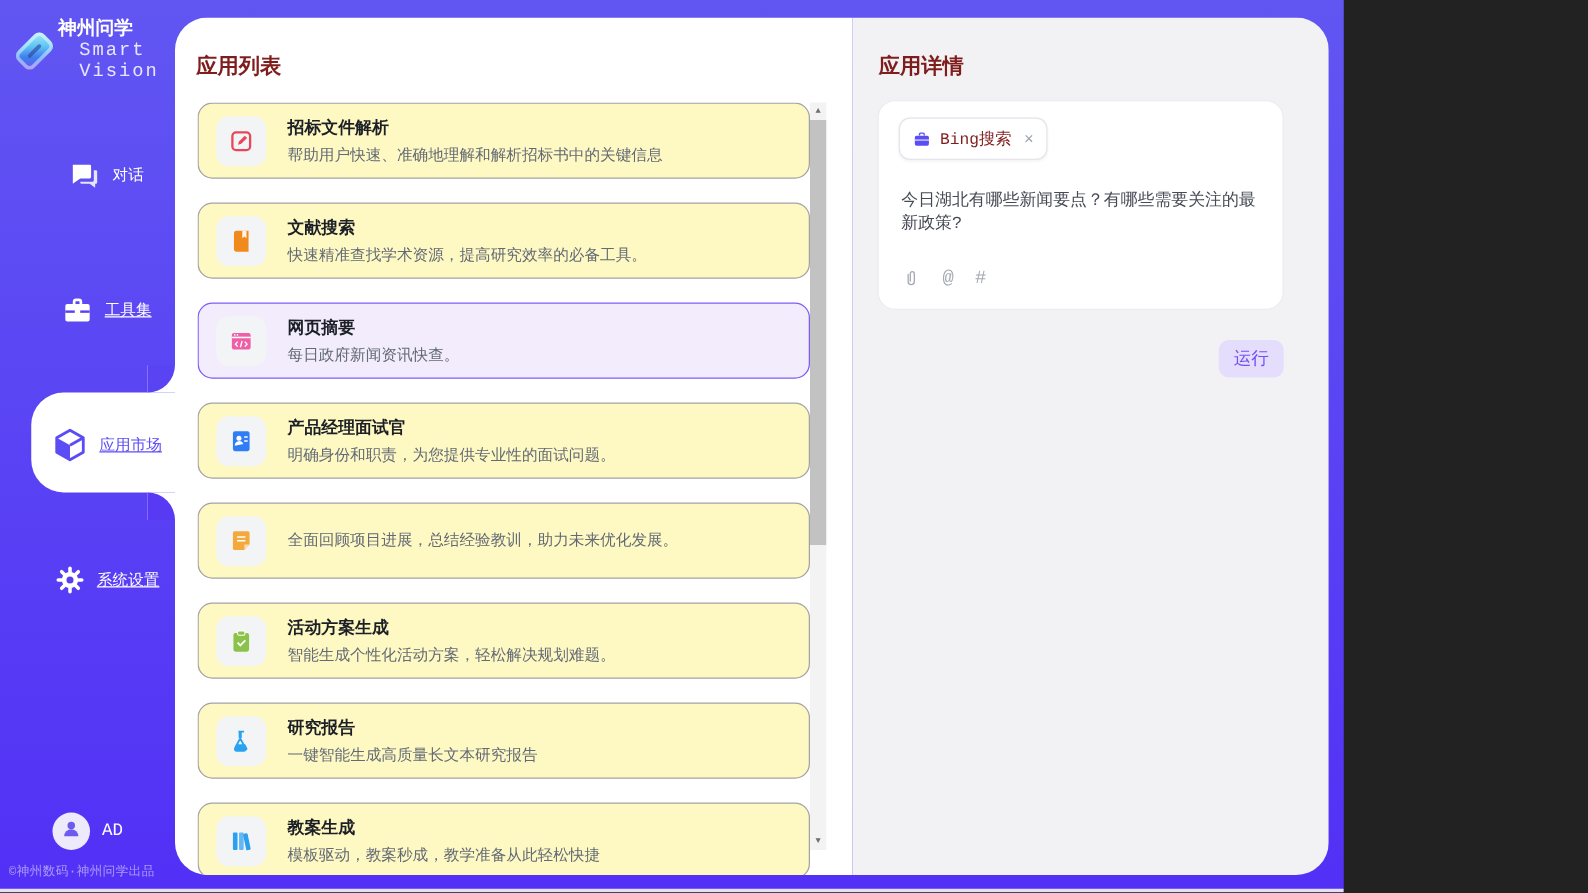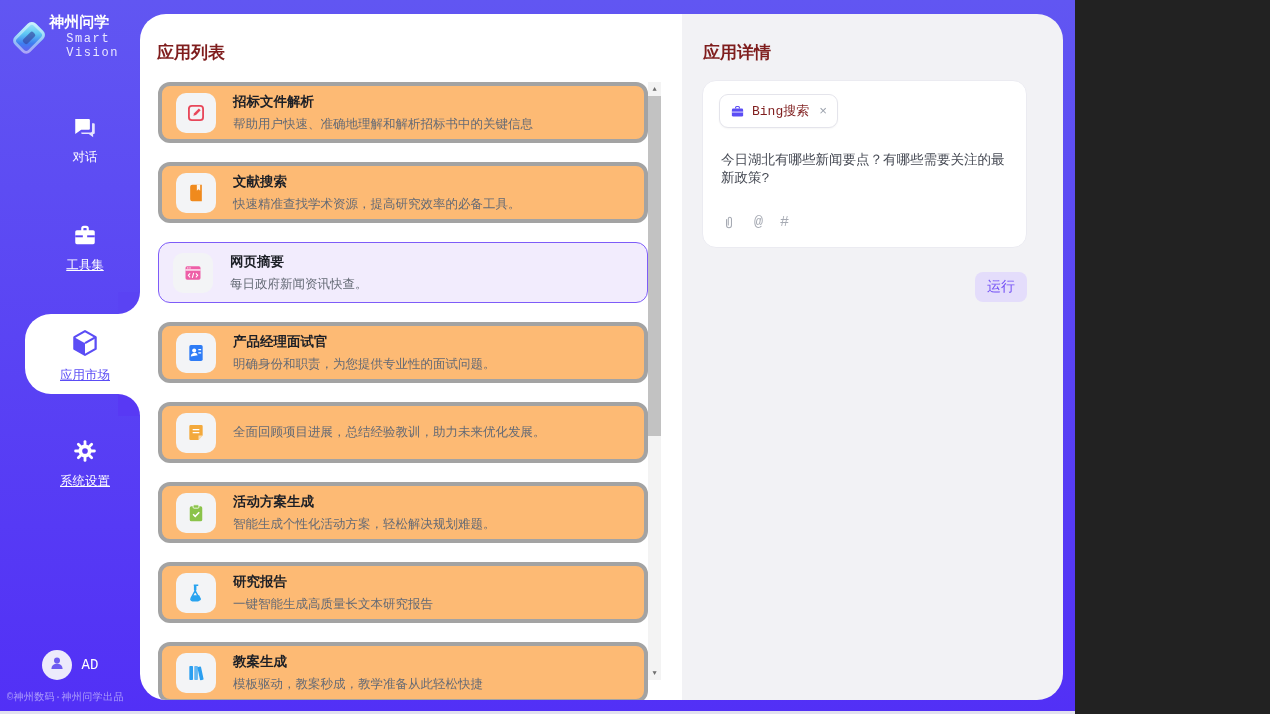--- a/index.html
+++ b/index.html
@@ -7,24 +7,24 @@
        background:linear-gradient(180deg,#6156f2 0%,#5230f6 100%);
        font-family:Liberation Mono, monospace;}
   
   .sidebar{position:absolute;left:0;top:0;width:140px;height:714px;}
   .logo{position:absolute;top:15px;left:18px;display:flex;align-items:center;gap:9px;}
   .logo-diamond{width:30px;height:30px;transform:rotate(45deg);border-radius:6px;
        background:linear-gradient(135deg,#b9eefb 0%,#5fc8f4 38%,#3e7ef0 65%,#7a4df0 100%);
        box-shadow:inset 0 0 0 3px rgba(255,255,255,.45);position:relative;}
   .logo-diamond::after{content:"";position:absolute;inset:8px;background:#35449e;border-radius:2px;opacity:.65;}
   .logo-title{font-size:15px;font-weight:bold;color:#fff;line-height:17px;}
-  .logo-sub{font-size:12px;color:#e8e6ff;letter-spacing:1.6px;margin-left:17px;}
+  .logo-sub{font-size:15px;color:#e8e6ff;letter-spacing:1.6px;margin-left:17px;}
   .nav{position:absolute;top:86px;left:0;width:140px;}
   .nav-slot{position:relative;height:108px;}
-  .nav-item{position:absolute;inset:0;display:flex;flex-direction:column;align-items:center;
+  .nav-item{position:absolute;inset:0;display:flex;align-items:center;
        justify-content:center;gap:9px;color:#fff;cursor:pointer;z-index:2;margin-left:30px;}
   .nav-item .icon svg{width:26px;height:26px;display:block;}
   .nav-slot.active .nav-item .icon svg{width:30px;height:30px;}
   .nav-label{font-size:12.5px;}
   .nav-label.u{text-decoration:underline;}
   .nav-slot.active .nav-label{color:#5b4df5;}
   .bubble{position:absolute;left:25px;right:0;top:12px;height:80px;background:#fff;
        border-radius:26px 0 0 26px;z-index:1;}
   .notch{position:absolute;right:0;width:22px;height:22px;background:#fff;}
   .notch.nt{top:-22px;}
@@ -40,22 +40,22 @@
        white-space:nowrap;letter-spacing:.4px;}
   
   .main{position:absolute;left:140px;top:14px;right:12px;bottom:14px;border-radius:26px;
        overflow:hidden;display:flex;}
   .list-panel{position:relative;width:542px;background:#fff;flex:none;}
   .detail-panel{position:relative;flex:1;background:#f2f2f5;}
   .panel-title{position:absolute;top:27px;margin:0;font-size:17px;font-weight:bold;color:#7f1d1d;}
   .list-panel .panel-title{left:17px;}
   .detail-panel .panel-title{left:21px;}
   .list-wrap{position:absolute;left:18px;right:34px;top:68px;bottom:0;overflow:hidden;}
-  .card{position:relative;height:61px;margin-bottom:19px;border:4px solid #a3a3a3;border-radius:12px;
-       background:#fdba74;display:flex;align-items:center;padding:0 14px;gap:17px;
+  .card{position:relative;height:61px;margin-bottom:19px;border:1px solid #a3a3a3;border-radius:12px;
+       background:#fef9c3;display:flex;align-items:center;padding:0 14px;gap:17px;
        box-sizing:border-box;cursor:pointer;}
   .card.selected{background:#f2ecfd;border:1.5px solid #7e5cf8;}
   .card-icon{width:40px;height:40px;border-radius:10px;background:#f3f4f6;display:flex;
        align-items:center;justify-content:center;flex:none;}
   .card-icon svg{width:20px;height:20px;display:block;}
   .card-title{font-size:13.5px;font-weight:bold;color:#1c1f26;margin-bottom:5px;}
   .card-desc{font-size:12.5px;color:#646a75;}
   .scrollbar{position:absolute;right:21px;top:68px;bottom:20px;width:13px;background:#f3f3f3;}
   .sb-arrow{position:absolute;left:0;width:13px;height:14px;color:#6f6f6f;font-size:7px;
        line-height:14px;text-align:center;cursor:pointer;}

